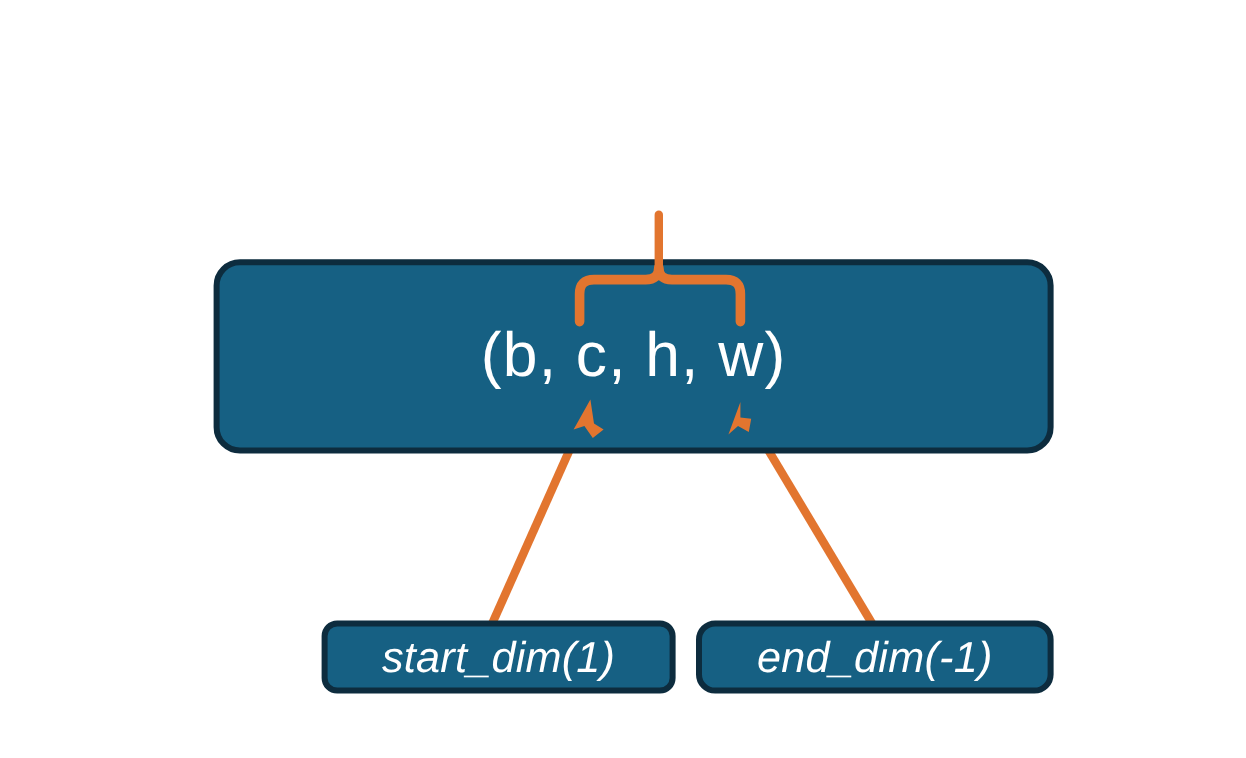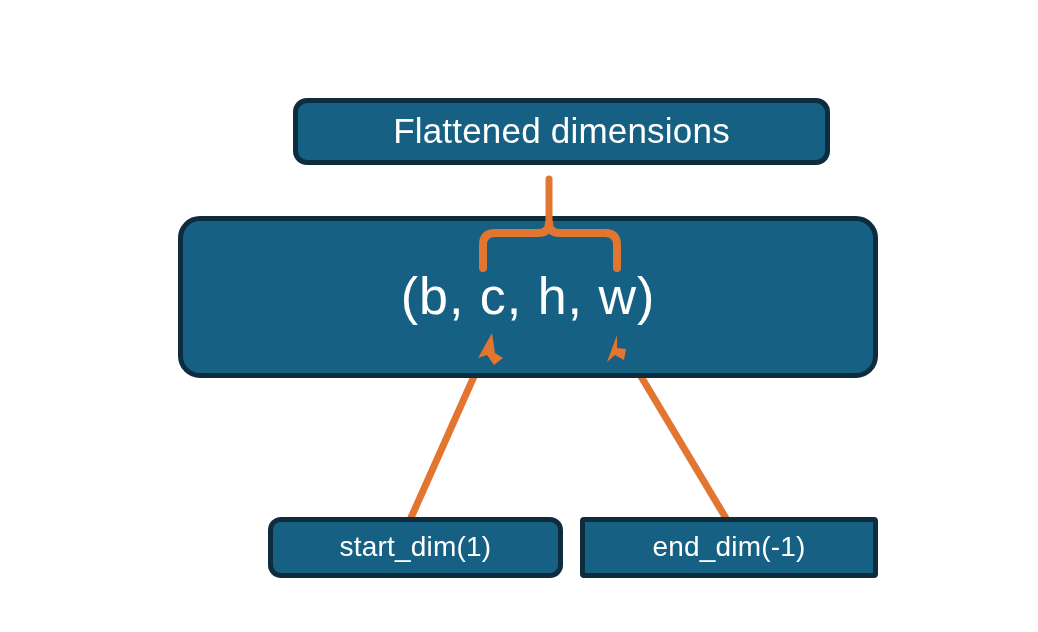--- a/index.html
+++ b/index.html
@@ -79,27 +79,28 @@
     top: 517px;
     width: 295px;
     height: 61px;
     border-radius: 13px;
   }
   #node-end-dim {
     left: 580px;
     top: 517px;
     width: 298px;
     height: 61px;
-    border-radius: 4px;
+    border-radius: 16px;
     text-align: right;
   }
   #node-start-dim .node-label,
   #node-end-dim .node-label {
-    font-size: 28px;
+    font-size: 36px;
     font-weight: 400;
+    font-style: italic;
   }
 
   
   #connectors-under {
     position: absolute;
     left: 0;
     top: 0;
     width: 1038px;
     height: 632px;
     z-index: 1;
@@ -120,23 +121,20 @@
 
 <div id="canvas">
 
   <svg id="connectors-under" viewBox="0 0 1038 632" xmlns="http://www.w3.org/2000/svg">
 
     <line x1="410" y1="520" x2="492" y2="336" stroke="#E2752F" stroke-width="7" stroke-linecap="butt"></line>
 
     <line x1="727" y1="520" x2="618" y2="338" stroke="#E2752F" stroke-width="7" stroke-linecap="butt"></line>
   </svg>
 
-  <div class="node" id="node-flattened">
-    <span class="node-label">Flattened dimensions</span>
-  </div>
 
   <div class="node" id="node-shape">
     <span class="node-label">(b, c, h, w)</span>
   </div>
 
   <div class="node" id="node-start-dim">
     <span class="node-label">start_dim(1)</span>
   </div>
 
   <div class="node" id="node-end-dim">

